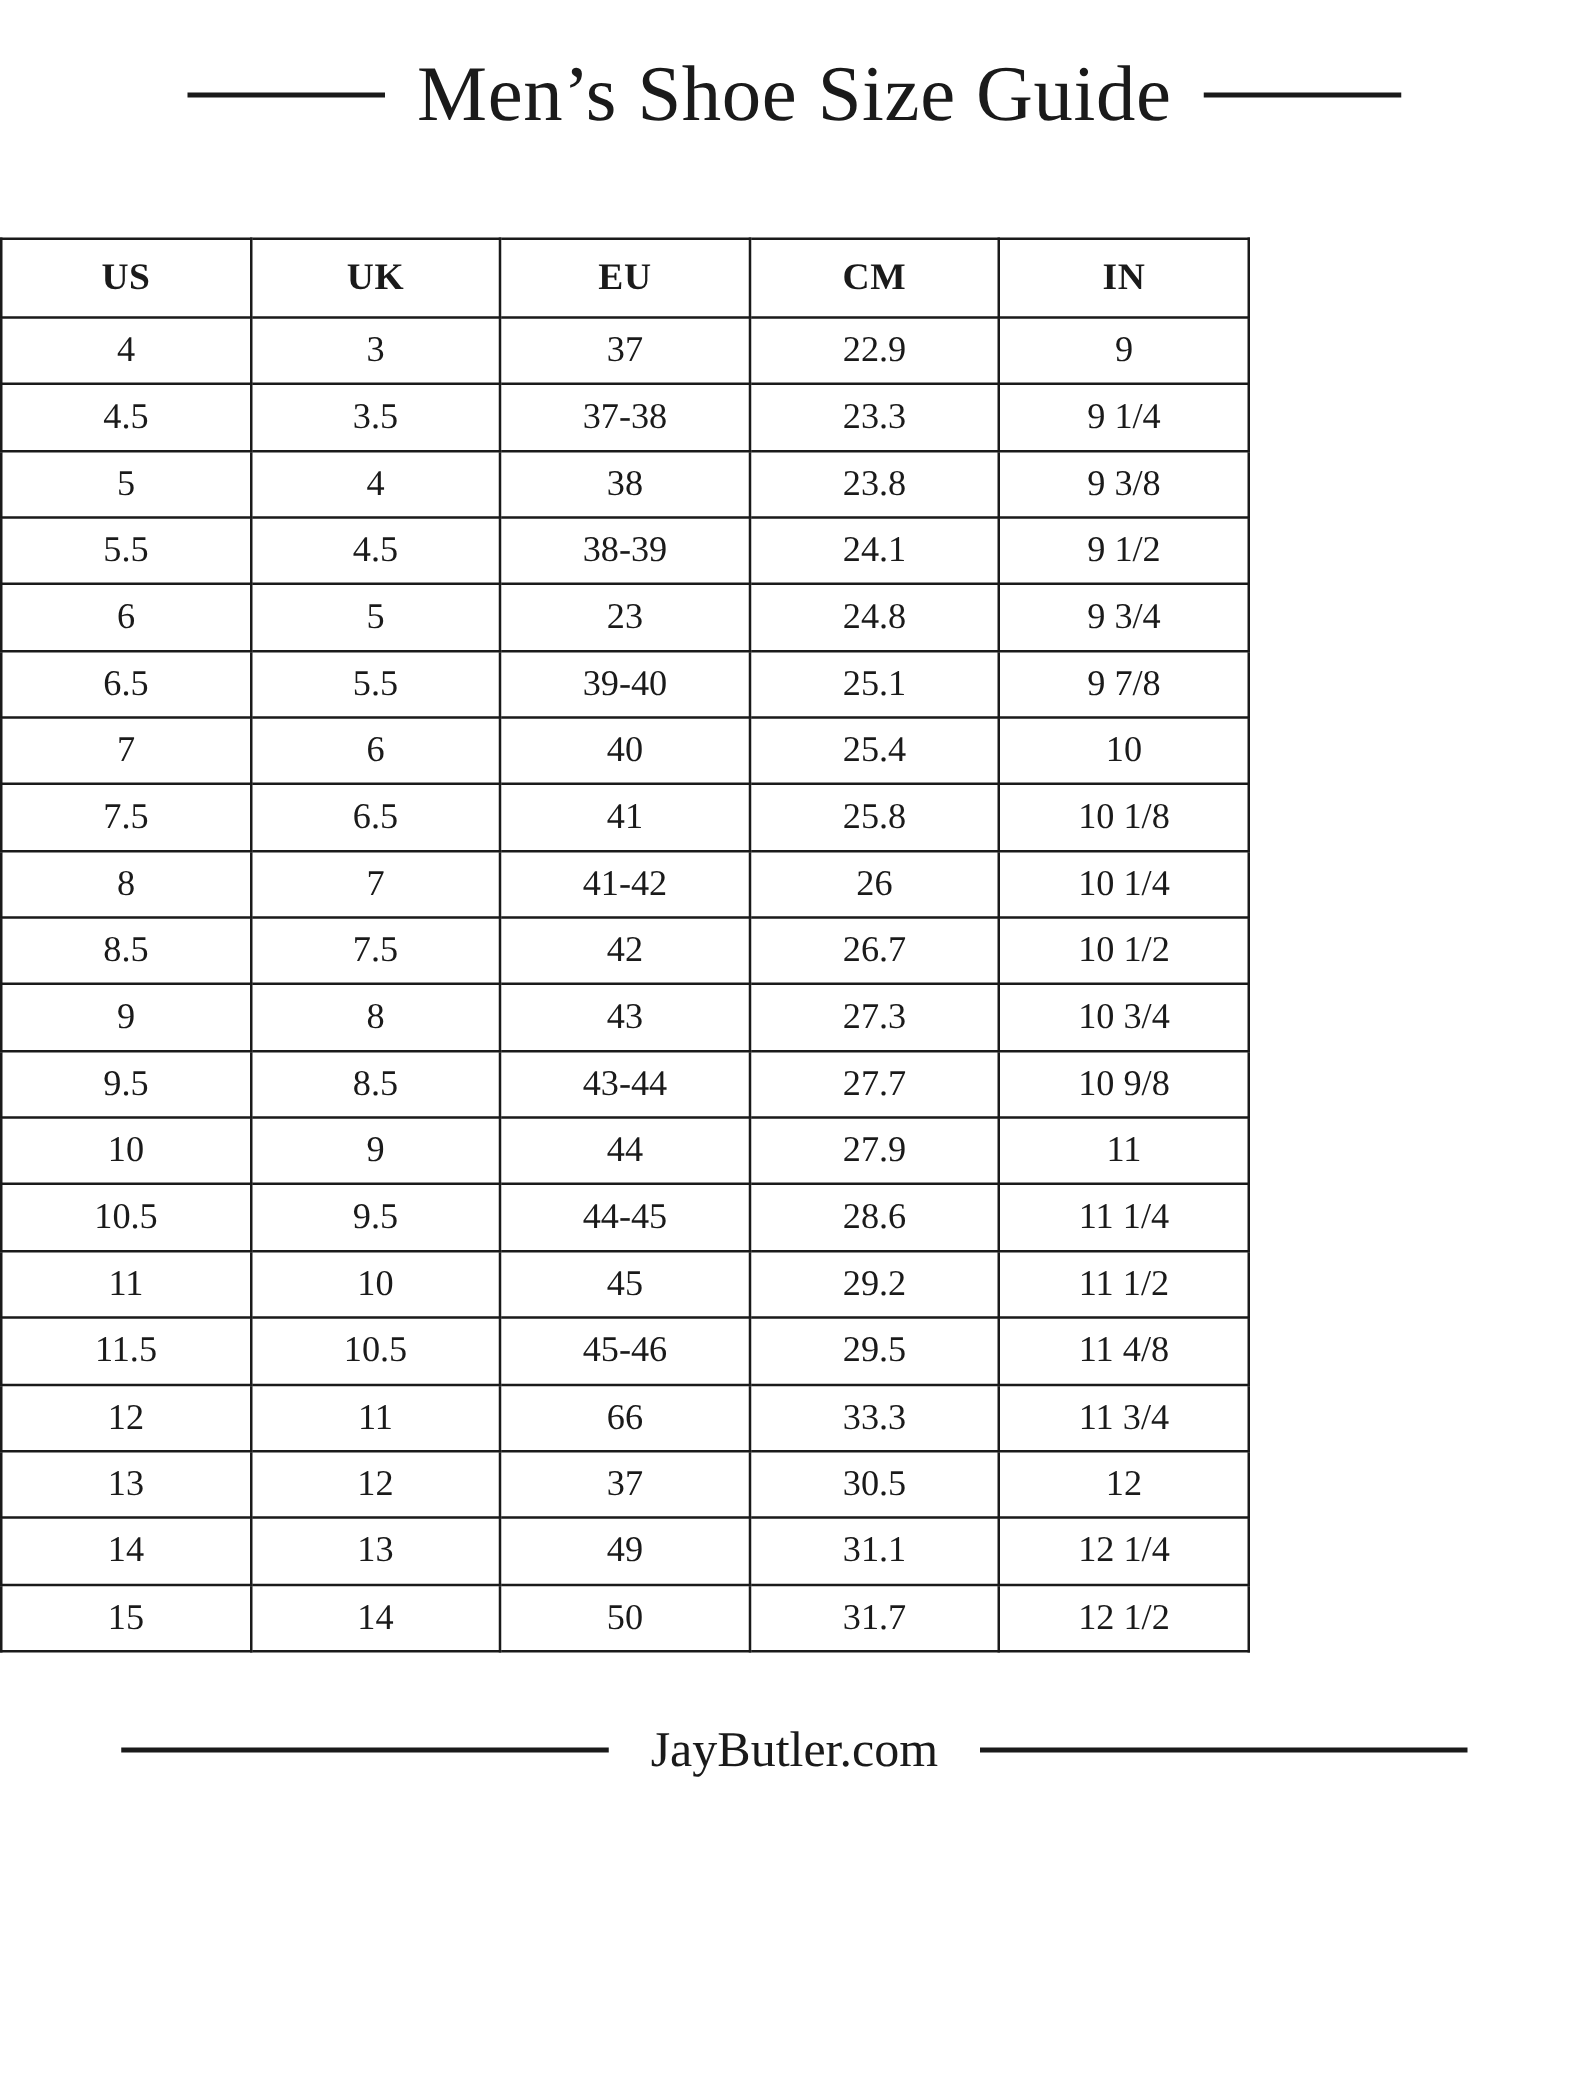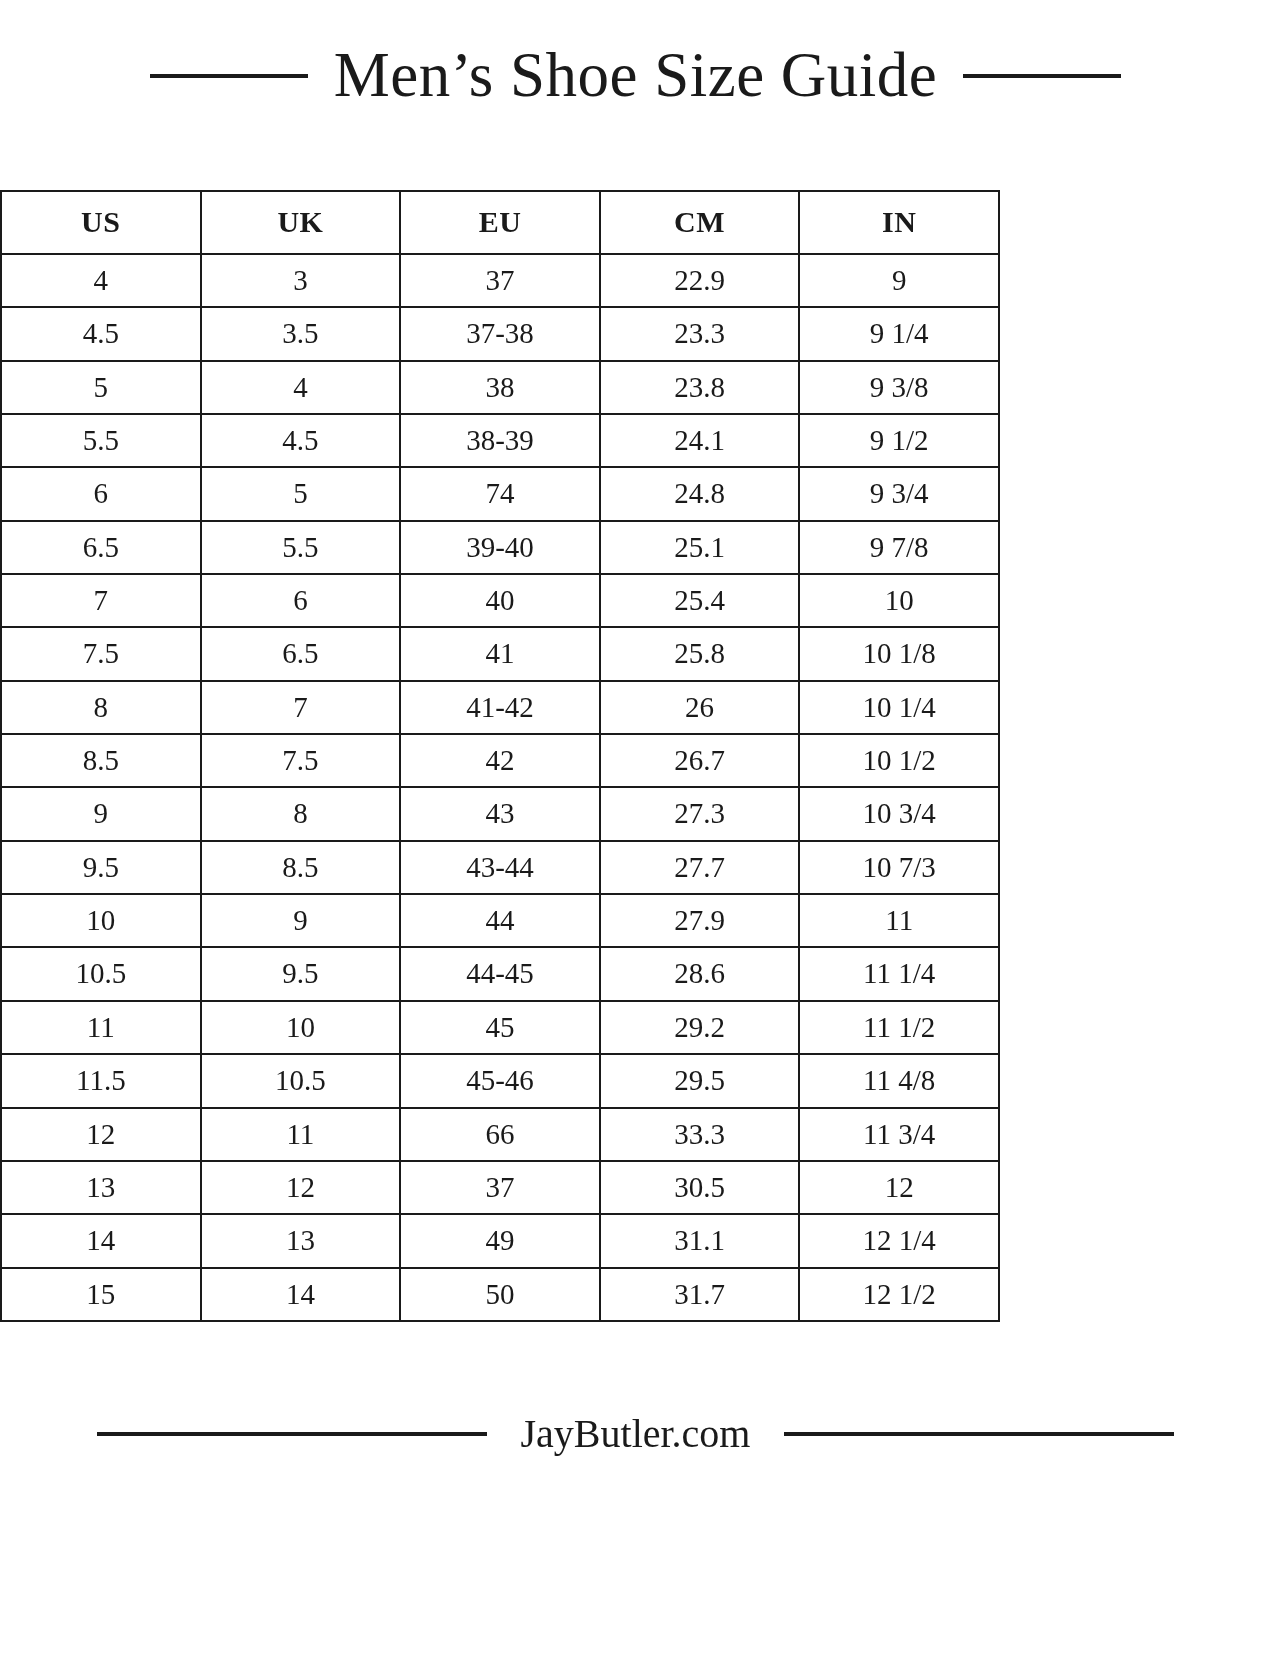--- a/index.html
+++ b/index.html
@@ -72,21 +72,21 @@
   tbody td {
     font-size: 29px;
     font-weight: 400;
     text-align: center;
     padding: 9px 0 9px 0;
     line-height: 1.15;
   }
 
   
   .footer {
-    margin-top: 92px;
+    margin-top: 58px;
     width: 1271px;
     display: flex;
     align-items: center;
     justify-content: center;
     gap: 34px;
   }
   .f-rule-left, .f-rule-right {
     height: 4px;
     background: #1a1a1a;
   }
@@ -145,21 +145,21 @@
           <tr>
             <td>5.5</td>
             <td>4.5</td>
             <td>38-39</td>
             <td>24.1</td>
             <td>9 1/2</td>
           </tr>
           <tr>
             <td>6</td>
             <td>5</td>
-            <td>74</td>
+            <td>23</td>
             <td>24.8</td>
             <td>9 3/4</td>
           </tr>
           <tr>
             <td>6.5</td>
             <td>5.5</td>
             <td>39-40</td>
             <td>25.1</td>
             <td>9 7/8</td>
           </tr>
@@ -196,21 +196,21 @@
             <td>8</td>
             <td>43</td>
             <td>27.3</td>
             <td>10 3/4</td>
           </tr>
           <tr>
             <td>9.5</td>
             <td>8.5</td>
             <td>43-44</td>
             <td>27.7</td>
-            <td>10 7/3</td>
+            <td>10 9/8</td>
           </tr>
           <tr>
             <td>10</td>
             <td>9</td>
             <td>44</td>
             <td>27.9</td>
             <td>11</td>
           </tr>
           <tr>
             <td>10.5</td>

